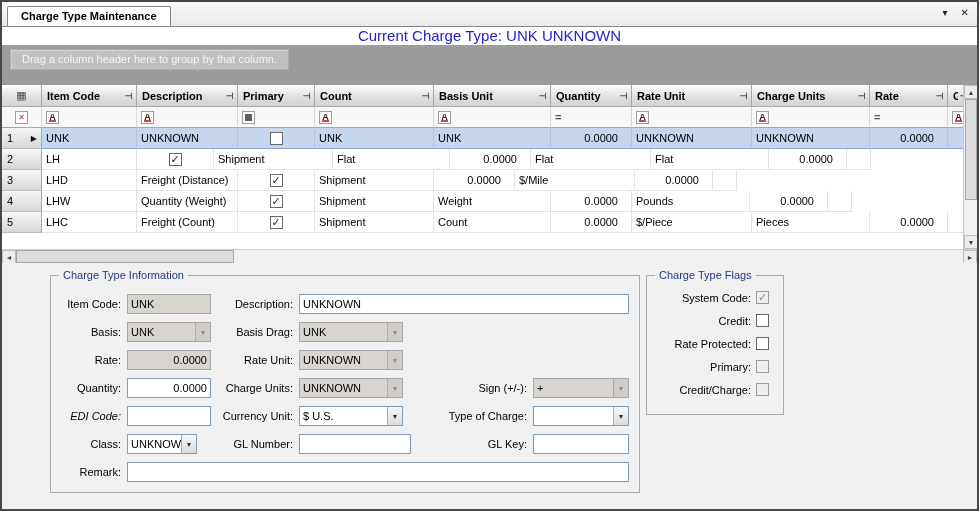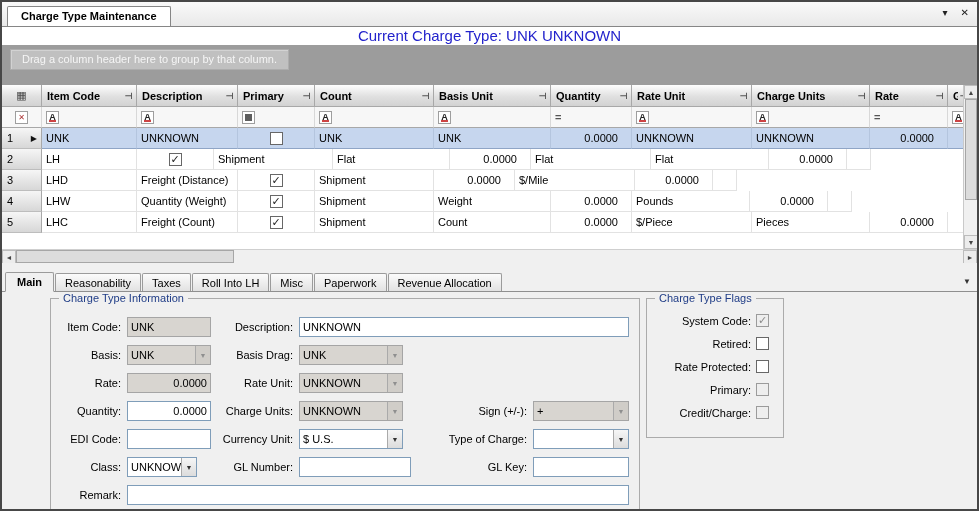--- a/index.html
+++ b/index.html
@@ -299,32 +299,20 @@
   <div class="hscroll">
     <div class="sb-btn">◄</div>
     <div class="htrack">
       <div class="hthumb"></div>
     </div>
     <div class="sb-btn">►</div>
   </div>
 
   <div class="splitter"></div>
 
-  <div class="tabstrip">
-    <span id="tabs" style="display:flex;align-items:flex-end;">
-        <div class="tab active">Main</div>
-        <div class="tab">Reasonability</div>
-        <div class="tab">Taxes</div>
-        <div class="tab">Roll Into LH</div>
-        <div class="tab">Misc</div>
-        <div class="tab">Paperwork</div>
-        <div class="tab">Revenue Allocation</div>
-      </span>
-    <span class="tab-dd">▼</span>
-  </div>
 
   <div class="form-area">
 
     <div class="grp" style="left:8px;top:6px;width:590px;height:218px;">
       <span class="grp-title">Charge Type Information</span>
 
       <div class="flbl" style="left:2px;top:18px;width:68px;">Item Code:</div>
       <input class="tb dis" style="left: 76px; top: 18px; width: 84px;" value="UNK">
       <div class="flbl" style="left:146px;top:18px;width:96px;">Description:</div>
       <input class="tb" style="left: 248px; top: 18px; width: 330px;" value="UNKNOWN">
@@ -354,21 +342,21 @@
       <div class="combo dis" style="left:248px;top:102px;width:104px;">
         <span class="combo-txt">UNKNOWN</span>
         <span class="combo-btn">▼</span>
       </div>
       <div class="flbl" style="left:382px;top:102px;width:94px;">Sign (+/-):</div>
       <div class="combo dis" style="left:482px;top:102px;width:96px;">
         <span class="combo-txt">+</span>
         <span class="combo-btn">▼</span>
       </div>
 
-      <div class="flbl" style="left:2px;top:130px;width:68px;">EDI Code:</div>
+      <div class="flbl" style="left:2px;top:130px;width:68px;font-style:italic;">EDI Code:</div>
       <input class="tb" style="left: 76px; top: 130px; width: 84px;" value="">
       <div class="flbl" style="left:146px;top:130px;width:96px;">Currency Unit:</div>
       <div class="combo" style="left:248px;top:130px;width:104px;">
         <span class="combo-txt">$ U.S.</span>
         <span class="combo-btn">▼</span>
       </div>
       <div class="flbl" style="left:382px;top:130px;width:94px;">Type of Charge:</div>
       <div class="combo" style="left:482px;top:130px;width:96px;">
         <span class="combo-txt"></span>
         <span class="combo-btn">▼</span>
@@ -389,21 +377,21 @@
     </div>
 
     <div class="grp" style="left:604px;top:6px;width:138px;height:140px;">
       <span class="grp-title">Charge Type Flags</span>
       <div class="flags-rows" id="flagRows">
           <div class="flag-row">
             <span class="flag-lbl">System Code:</span>
             <span class="cb checked dis"></span>
           </div>
           <div class="flag-row">
-            <span class="flag-lbl">Retired:</span>
+            <span class="flag-lbl">Credit:</span>
             <span class="cb"></span>
           </div>
           <div class="flag-row">
             <span class="flag-lbl">Rate Protected:</span>
             <span class="cb"></span>
           </div>
           <div class="flag-row">
             <span class="flag-lbl">Primary:</span>
             <span class="cb dis"></span>
           </div>

